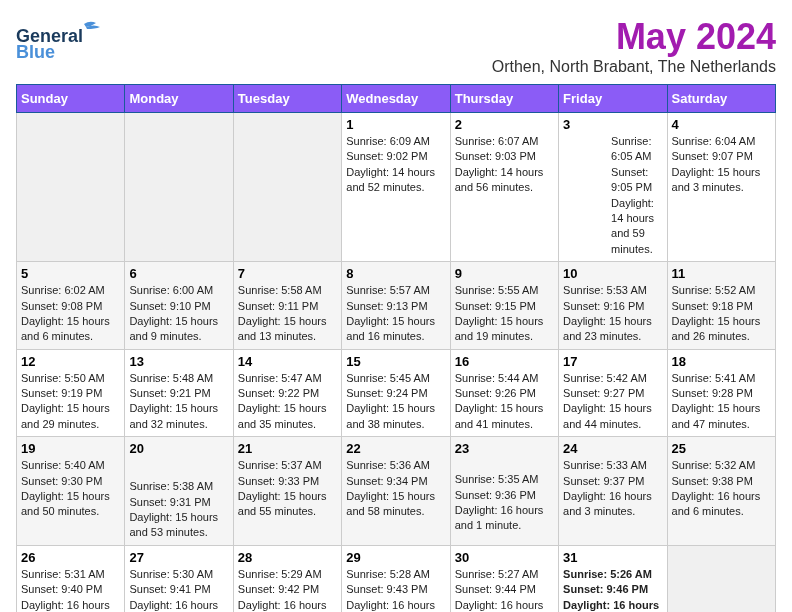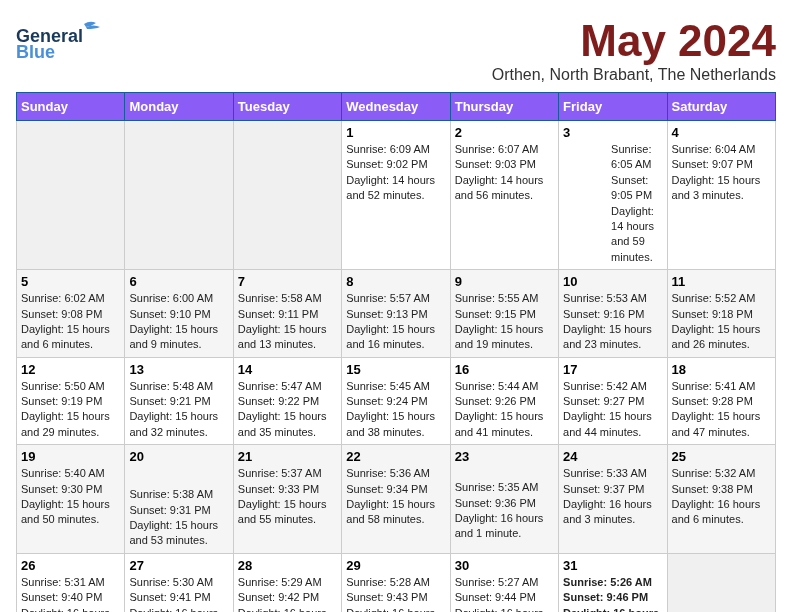--- a/index.html
+++ b/index.html
@@ -18,23 +18,23 @@
     }
     .logo {
       display: flex;
       flex-direction: column;
       align-items: flex-start;
     }
     .title-area {
       text-align: right;
     }
     .month-year {
-      font-size: 44px;
+      font-size: 36px;
       font-weight: bold;
-      color: #7f1d1d;
+      color: #a21caf;
     }
     .location {
       font-size: 16px;
       color: #333;
     }
     .calendar {
       width: 100%;
       border-collapse: collapse;
       font-size: 11px;
     }

